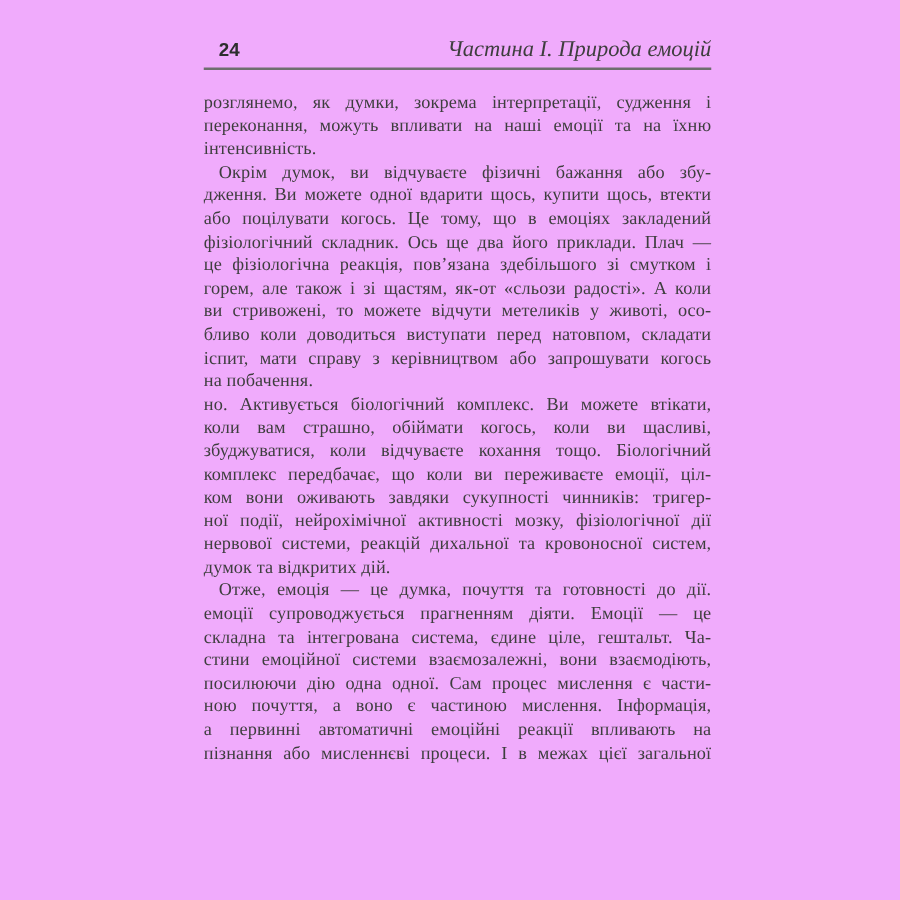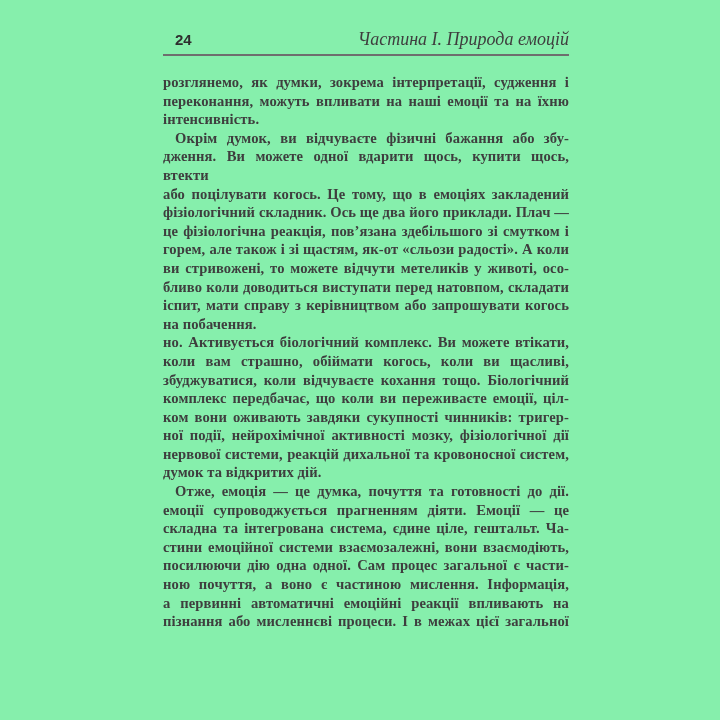--- a/index.html
+++ b/index.html
@@ -4,21 +4,21 @@
 <style>
   html, body {
     margin: 0;
     padding: 0;
     background: #ffffff;
   }
   .page {
     position: relative;
     width: 720px;
     height: 720px;
-    background: #86efac;
+    background: #f0abfc;
     overflow: hidden;
     font-family: "Liberation Serif", serif;
     color: #3e3e3e;
   }
   .content {
     position: absolute;
     left: 163px;
     top: 0;
     width: 406px;
   }
@@ -49,21 +49,20 @@
     margin: 0;
     padding: 0;
   }
   .line {
     font-size: 14.6px;
     line-height: 18.6px;
     text-align: justify;
     text-align-last: justify;
     white-space: normal;
     letter-spacing: 0.1px;
-    font-weight: bold;
   }
   .line.indent {
     text-indent: 12px;
   }
   .line.last {
     text-align-last: left;
   }
 </style>
 </head>
 <body>
@@ -102,21 +101,21 @@
           <div class="line">ком вони оживають завдяки сукупності чинників: тригер-</div>
           <div class="line">ної події, нейрохімічної активності мозку, фізіологічної дії</div>
           <div class="line">нервової системи, реакцій дихальної та кровоносної систем,</div>
           <div class="line last">думок та відкритих дій.</div>
         </div>
         <div class="para">
           <div class="line indent">Отже, емоція — це думка, почуття та готовності до дії.</div>
           <div class="line">емоції супроводжується прагненням діяти. Емоції — це</div>
           <div class="line">складна та інтегрована система, єдине ціле, гештальт. Ча-</div>
           <div class="line">стини емоційної системи взаємозалежні, вони взаємодіють,</div>
-          <div class="line">посилюючи дію одна одної. Сам процес загальної є части-</div>
+          <div class="line">посилюючи дію одна одної. Сам процес мислення є части-</div>
           <div class="line">ною почуття, а воно є частиною мислення. Інформація,</div>
           <div class="line">а первинні автоматичні емоційні реакції впливають на</div>
           <div class="line">пізнання або мисленнєві процеси. І в межах цієї загальної</div>
         </div>
       </main>
 
   </div>
 </div>
 
 </body></html>

